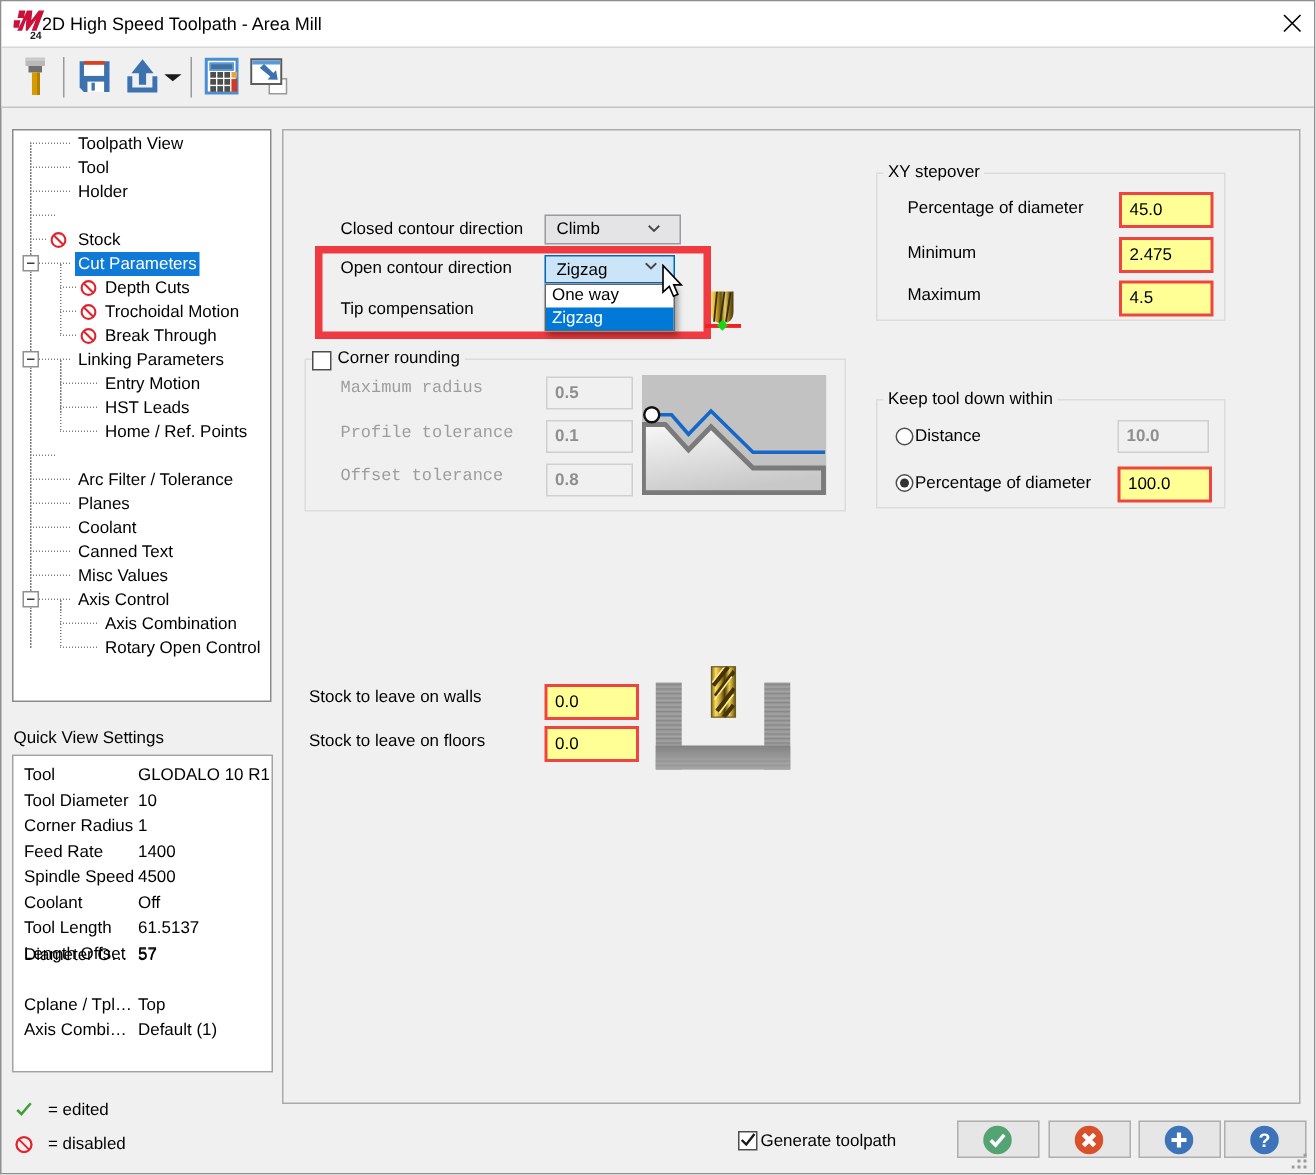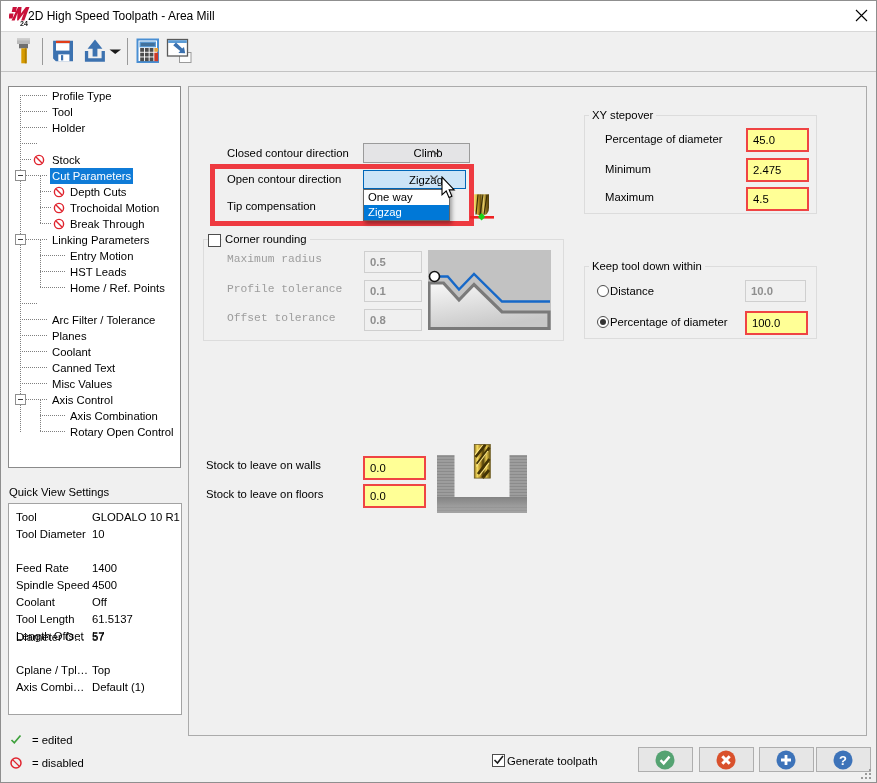--- a/index.html
+++ b/index.html
@@ -22,21 +22,21 @@
   
   .trow{position:absolute;height:16px;line-height:16px;white-space:nowrap;}
   .dot-h{position:absolute;height:1px;background-image:repeating-linear-gradient(90deg,#7f7f7f 0 1px,transparent 1px 2px);}
   .dot-v{position:absolute;width:1px;background-image:repeating-linear-gradient(180deg,#7f7f7f 0 1px,transparent 1px 2px);}
   .expbox{position:absolute;width:9px;height:9px;background:#fff;border:1px solid #8f8f8f;}
   .expbox:after{content:"";position:absolute;left:2px;top:4px;width:5px;height:1px;background:#404040;}
   .sel{background:#0f7bd7;color:#fff;padding:0 2px;}
   
   .lbl{position:absolute;white-space:nowrap;}
   .glbl{position:absolute;white-space:nowrap;color:#9d9d9d;font-family:Liberation Mono, monospace;}
-  .combo{position:absolute;background:#e4e4e6;border:1px solid #9b9b9b;line-height:18px;padding-left:23px;text-align:center;}
+  .combo{position:absolute;background:#e4e4e6;border:1px solid #9b9b9b;line-height:18px;padding-left:7px;}
   .chev{position:absolute;width:8px;height:5px;}
   .inp{position:absolute;width:54px;height:20px;background:#ffff96;border:2px solid #ef4444;line-height:20px;padding-left:5px;}
   .inpd{position:absolute;width:54px;height:20px;background:#f0f0f0;border:1px solid #cfcfcf;line-height:20px;padding-left:5px;color:#8f8f8f;font-weight:bold;}
   .grp{position:absolute;border:1px solid #dcdcdc;}
   .grplab{position:absolute;background:#f0f0f0;padding:0 3px;white-space:nowrap;}
   .cb{position:absolute;width:11px;height:11px;background:#fff;border:1px solid #4d4d4d;}
   .radio{position:absolute;width:10px;height:10px;background:#fff;border:1px solid #4d4d4d;border-radius:50%;}
   .radio.on:after{content:"";position:absolute;left:2px;top:2px;width:6px;height:6px;background:#333;border-radius:50%;}
   
   .btn{position:absolute;width:53px;height:23px;background:#e6e6e6;border:1px solid #aeaeae;}
@@ -131,21 +131,21 @@
 <div class="dot-h" style="left:20px;top:351px;width:28px"></div>
 <div class="dot-h" style="left:20px;top:367px;width:28px"></div>
 <div class="dot-h" style="left:20px;top:383px;width:28px"></div>
 <div class="dot-h" style="left:26px;top:399px;width:22px"></div>
 <div class="dot-h" style="left:40px;top:415px;width:26px"></div>
 <div class="dot-h" style="left:40px;top:431px;width:26px"></div>
 <div class="expbox" style="left:15px;top:170px"></div>
 <div class="expbox" style="left:15px;top:234px"></div>
 <div class="expbox" style="left:15px;top:394px"></div>
 
-<div class="trow" style="left:52px;top:87.5px">Profile Type</div>
+<div class="trow" style="left:52px;top:87.5px">Toolpath View</div>
 <div class="trow" style="left:52px;top:103.5px">Tool</div>
 <div class="trow" style="left:52px;top:119.5px">Holder</div>
 <div class="trow" style="left:52px;top:151.5px">Stock</div>
 <div class="trow sel" style="left:50px;top:167.5px">Cut Parameters</div>
 <div class="trow" style="left:70px;top:183.5px">Depth Cuts</div>
 <div class="trow" style="left:70px;top:199.5px">Trochoidal Motion</div>
 <div class="trow" style="left:70px;top:215.5px">Break Through</div>
 <div class="trow" style="left:52px;top:231.5px">Linking Parameters</div>
 <div class="trow" style="left:70px;top:247.5px">Entry Motion</div>
 <div class="trow" style="left:70px;top:263.5px">HST Leads</div>
@@ -172,20 +172,21 @@
     <line x1="2.8" y1="2.8" x2="9.2" y2="9.2" stroke="#e0242e" stroke-width="1.4"></line>
   </svg>
 <svg class="abs" style="left:53px;top:217.5px" width="12" height="12" viewBox="0 0 12 12">
     <circle cx="6" cy="6" r="4.6" fill="none" stroke="#e0242e" stroke-width="1.4"></circle>
     <line x1="2.8" y1="2.8" x2="9.2" y2="9.2" stroke="#e0242e" stroke-width="1.4"></line>
   </svg>
 <div id="mainp"></div>
 <div id="qvbox">
   <div class="qr" style="top:4.5px;width:176px;overflow:visible">Tool<span class="qv">GLODALO  10 R1</span></div>
   <div class="qr" style="top:21.5px">Tool Diameter<span class="qv">10</span></div>
+  <div class="qr" style="top:38.5px">Corner Radius<span class="qv">1</span></div>
   <div class="qr" style="top:55.5px">Feed Rate<span class="qv">1400</span></div>
   <div class="qr" style="top:72.5px">Spindle Speed<span class="qv">4500</span></div>
   <div class="qr" style="top:89.5px">Coolant<span class="qv">Off</span></div>
   <div class="qr" style="top:106.5px">Tool Length<span class="qv">61.5137</span></div>
   <div class="qr" style="top:123.5px">Length Offset<span class="qv">57</span></div>
   <div class="qr" style="top:125px">Diameter O…<span class="qv">57</span></div>
   <div class="qr" style="top:157.5px">Cplane / Tpl…<span class="qv">Top</span></div>
   <div class="qr" style="top:174.5px">Axis Combi…<span class="qv">Default (1)</span></div>
 </div>
 

